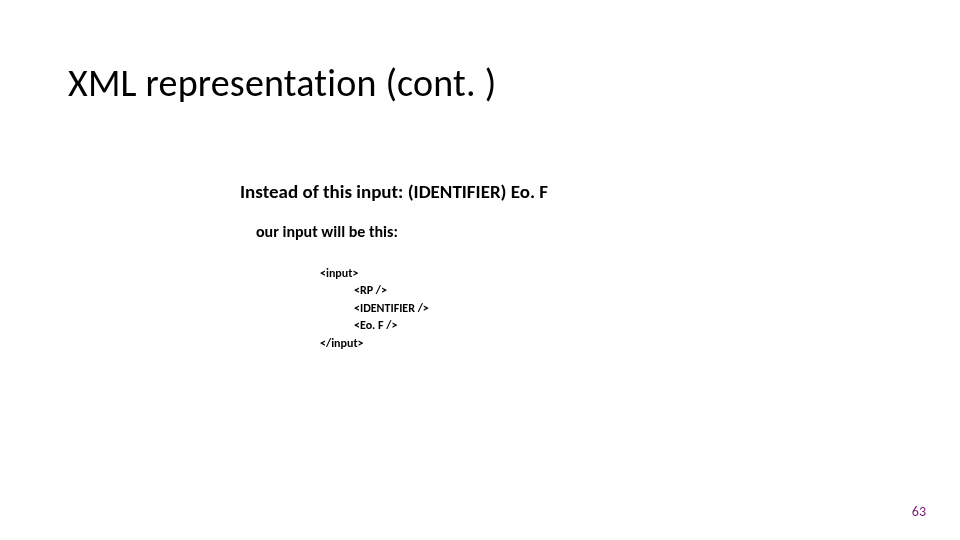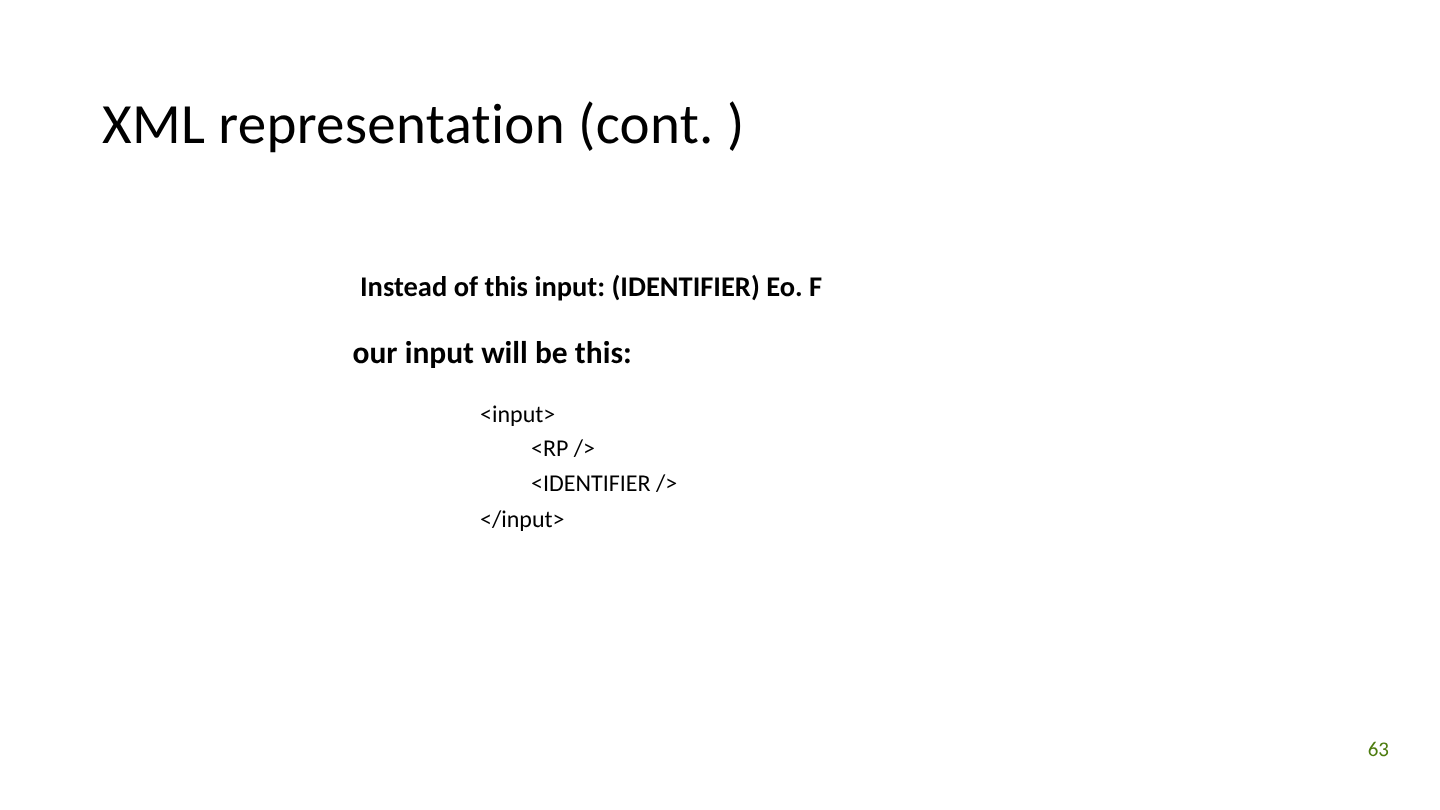--- a/index.html
+++ b/index.html
@@ -1,31 +1,32 @@
 <!DOCTYPE html>
 <html><head>
 <meta charset="utf-8">
 <style>
   * { margin: 0; padding: 0; box-sizing: border-box; }
   html, body { width: 960px; height: 540px; background: #fff; font-family: "Segoe UI", "Calibri", Arial, sans-serif; color: #000; }
   .slide { position: relative; width: 952px; height: 540px; border-radius: 14px; }
   .title { position: absolute; left: 68px; top: 60px; font-size: 38px; font-weight: 400; letter-spacing: 0.2px; }
   .line1 { position: absolute; left: 240px; top: 180px; font-size: 19px; font-weight: 600; }
-  .line2 { position: absolute; left: 235px; top: 222px; font-size: 21px; font-weight: 600; }
-  .code  { position: absolute; left: 320px; top: 265px; font-size: 16px; font-weight: 400; line-height: 1.45; }
+  .line2 { position: absolute; left: 256px; top: 222px; font-size: 16px; font-weight: 600; }
+  .code  { position: absolute; left: 320px; top: 265px; font-size: 12px; font-weight: 700; line-height: 1.45; }
   .code .indent { padding-left: 34px; display: block; }
-  .pagenum { position: absolute; right: 26px; bottom: 32px; font-size: 14px; color: #4d7c0f; }
+  .pagenum { position: absolute; right: 26px; bottom: 20px; font-size: 14px; color: #701a75; }
 </style>
 </head>
 <body>
 
 <div class="slide">
   <div class="title">XML representation (cont. )</div>
   <div class="line1">Instead of this input:  (IDENTIFIER) Eo. F</div>
   <div class="line2">our input will be this:</div>
   <div class="code">
     <span>&lt;input&gt;</span><br>
     <span class="indent">&lt;RP /&gt;</span>
     <span class="indent">&lt;IDENTIFIER /&gt;</span>
+    <span class="indent">&lt;Eo. F /&gt;</span>
     <span>&lt;/input&gt;</span>
   </div>
   <div class="pagenum">63</div>
 </div>
 
 </body></html>

